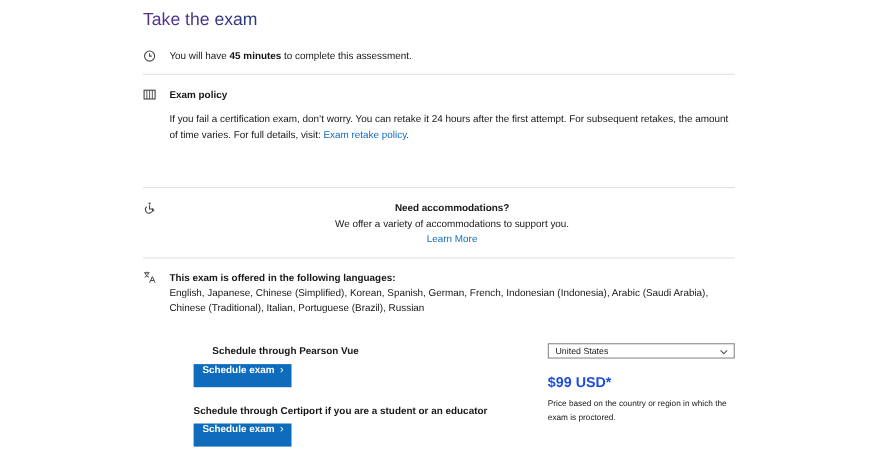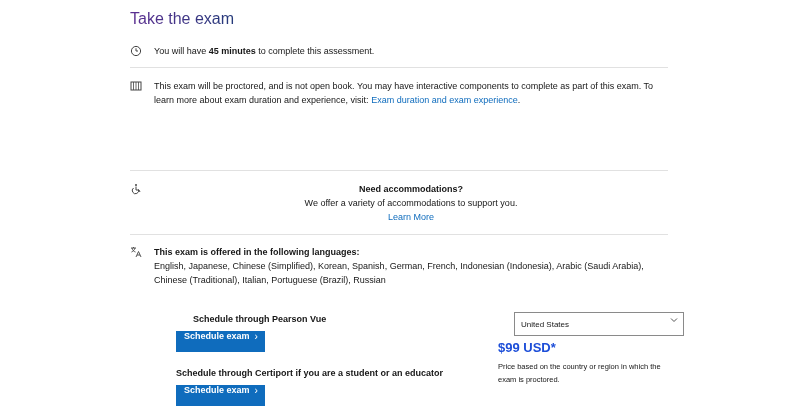--- a/index.html
+++ b/index.html
@@ -28,23 +28,23 @@
   .btn {
     position: absolute; left: 176px; width: 89px; height: 21px;
     background: #0f6cbd; color: #fff; border: none;
     font-family: Liberation Sans, sans-serif;
     font-size: 9px; font-weight: bold; text-align: left; padding-left: 8px;
     display: flex; align-items: flex-start; gap: 5px; cursor: pointer;
   }
   .btn .chev { font-weight: normal; font-size: 10px; }
 
   .select {
-    position: absolute; left: 498px; top: 312px; width: 170px; height: 24px;
+    position: absolute; left: 498px; top: 312px; width: 170px; height: 14px;
     border: 1px solid #8a8a8a; background: #fff; font-size: 8px; color: #171717;
-    display: flex; align-items: center; padding-left: 6px; margin-left: 16px;
+    display: flex; align-items: center; padding-left: 6px;
   }
   .select .caret { position: absolute; right: 5px; top: 3px; width: 8px; height: 8px; }
   .price { position: absolute; left: 498px; top: 340px; font-size: 13px; font-weight: bold; color: #1d4ed8; }
   .price-note { position: absolute; left: 498px; top: 360px; width: 175px; font-size: 7.5px; line-height: 13px; color: #171717; }
 </style>
 </head>
 <body>
 
 <h1 class="title">Take the exam</h1>
 
@@ -60,21 +60,22 @@
 <div class="divider" style="top:67px;"></div>
 
 <div class="section" style="top:79px; height:85px;">
   <span class="icon" style="top:1px;">
     <svg viewBox="0 0 12 12">
         <rect x="1" y="2" width="10" height="8" fill="none" stroke="#444" stroke-width="1"></rect>
         <path d="M6 2 V10 M3.5 2 V10 M8.5 2 V10" stroke="#444" stroke-width="0.8"></path>
       </svg>
   </span>
   <div class="content" style="top:0;">
-    <div class="para"><span>This exam will be proctored, and is not open book. You may have interactive components to complete as part of this exam. To learn more about exam duration and experience, visit: </span><a class="link" href="#">Exam duration and exam experience</a><span>.</span></div>
+    <div class="heading">Exam policy</div>
+    <div class="para" style="margin-top:8px;"><span>If you fail a certification exam, don’t worry. You can retake it 24 hours after the first attempt. For subsequent retakes, the amount of time varies. For full details, visit: </span><a class="link" href="#">Exam retake policy</a><span>.</span></div>
   </div>
 </div>
 <div class="divider" style="top:170px;"></div>
 
 <div class="section" style="top:182px; height:46px;">
   <span class="icon" style="top:1px;">
     <svg viewBox="0 0 12 12">
         <circle cx="6" cy="2" r="1" fill="#444"></circle>
         <path d="M3.5 5 A3.2 3.2 0 1 0 8.5 6.5" fill="none" stroke="#444" stroke-width="1"></path>
         <path d="M6 3.5 V7 H9 L10 9" fill="none" stroke="#444" stroke-width="1"></path>

